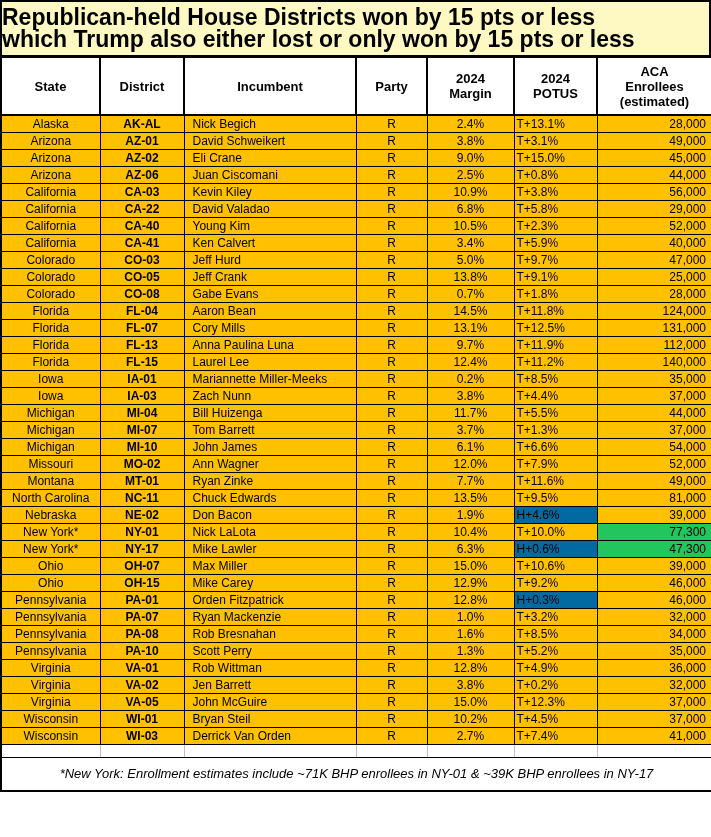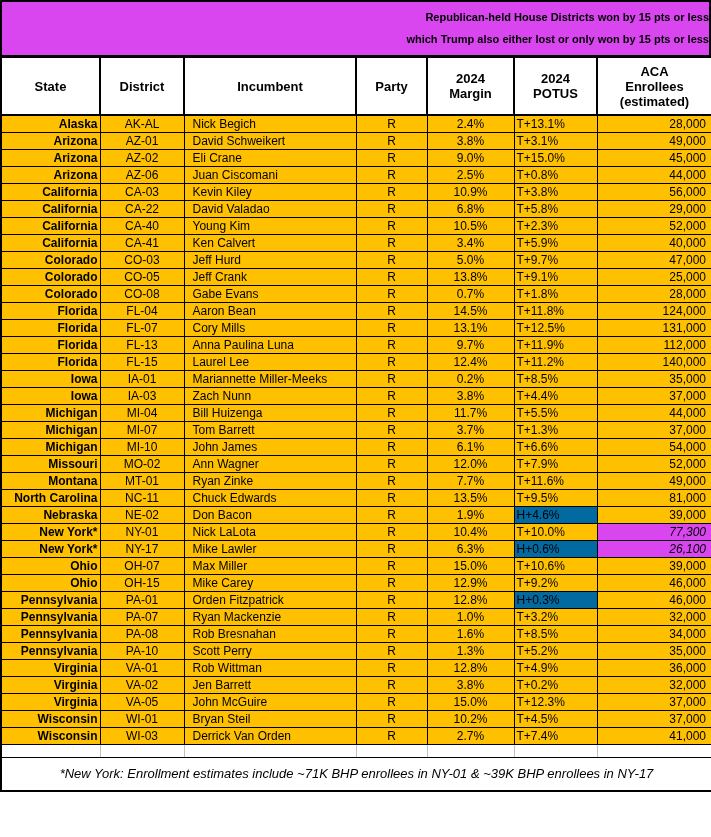--- a/index.html
+++ b/index.html
@@ -6,26 +6,26 @@
   html, body { margin: 0; padding: 0; background: #ffffff; }
   body {
     width: 711px;
     font-family: "Liberation Sans", sans-serif;
     color: #000;
   }
   .sheet { width: 711px; }
   .title-box {
     border: 2px solid #000;
     border-bottom-width: 1px;
-    text-align: right;
+    text-align: left;
     font-weight: bold;
-    font-size: 11px;
+    font-size: 23px;
     line-height: 22px;
     padding: 4px 0 5px 0;
-    background: #d946ef;
+    background: #fef9c3;
   }
   table {
     border-collapse: collapse;
     width: 711px;
     table-layout: fixed;
     border: 2px solid #000;
   }
   th {
     border: 2px solid #000;
     background: #ffffff;
@@ -41,29 +41,29 @@
     border: 1px solid #000;
     background: #FFC000;
     font-size: 12px;
     line-height: 14px;
     height: 17px;
     padding: 0 2px;
     overflow: hidden;
     white-space: nowrap;
     vertical-align: middle;
   }
-  .c-state     { text-align: right; padding-right: 2px; font-weight: bold; }
-  .c-district  { text-align: center; }
+  .c-state     { text-align: center; padding-right: 2px; }
+  .c-district  { text-align: center; font-weight: bold; }
   .c-incumbent { text-align: left; padding-left: 8px; }
   .c-party     { text-align: center; }
   .c-margin    { text-align: center; }
   .c-potus     { text-align: left; }
   .c-enrollees { text-align: right; padding-right: 5px; }
   .hl-cyan  { background: #0369a1; }
-  .hl-cream { background: #d946ef; font-style: italic; }
+  .hl-cream { background: #22c55e; }
   .spacer-row td {
     background: #ffffff;
     border-left: 1px solid #c0c0c0;
     border-right: 1px solid #c0c0c0;
     border-top: 1px solid #000;
     border-bottom: 1px solid #000;
     height: 13px;
   }
   .footnote-row td {
     background: #ffffff;
@@ -334,21 +334,21 @@
     <td class="c-potus">T+10.0%</td>
     <td class="c-enrollees hl-cream">77,300</td>
   </tr>
         <tr>
     <td class="c-state">New York*</td>
     <td class="c-district">NY-17</td>
     <td class="c-incumbent">Mike Lawler</td>
     <td class="c-party">R</td>
     <td class="c-margin">6.3%</td>
     <td class="c-potus hl-cyan">H+0.6%</td>
-    <td class="c-enrollees hl-cream">26,100</td>
+    <td class="c-enrollees hl-cream">47,300</td>
   </tr>
         <tr>
     <td class="c-state">Ohio</td>
     <td class="c-district">OH-07</td>
     <td class="c-incumbent">Max Miller</td>
     <td class="c-party">R</td>
     <td class="c-margin">15.0%</td>
     <td class="c-potus">T+10.6%</td>
     <td class="c-enrollees">39,000</td>
   </tr>

